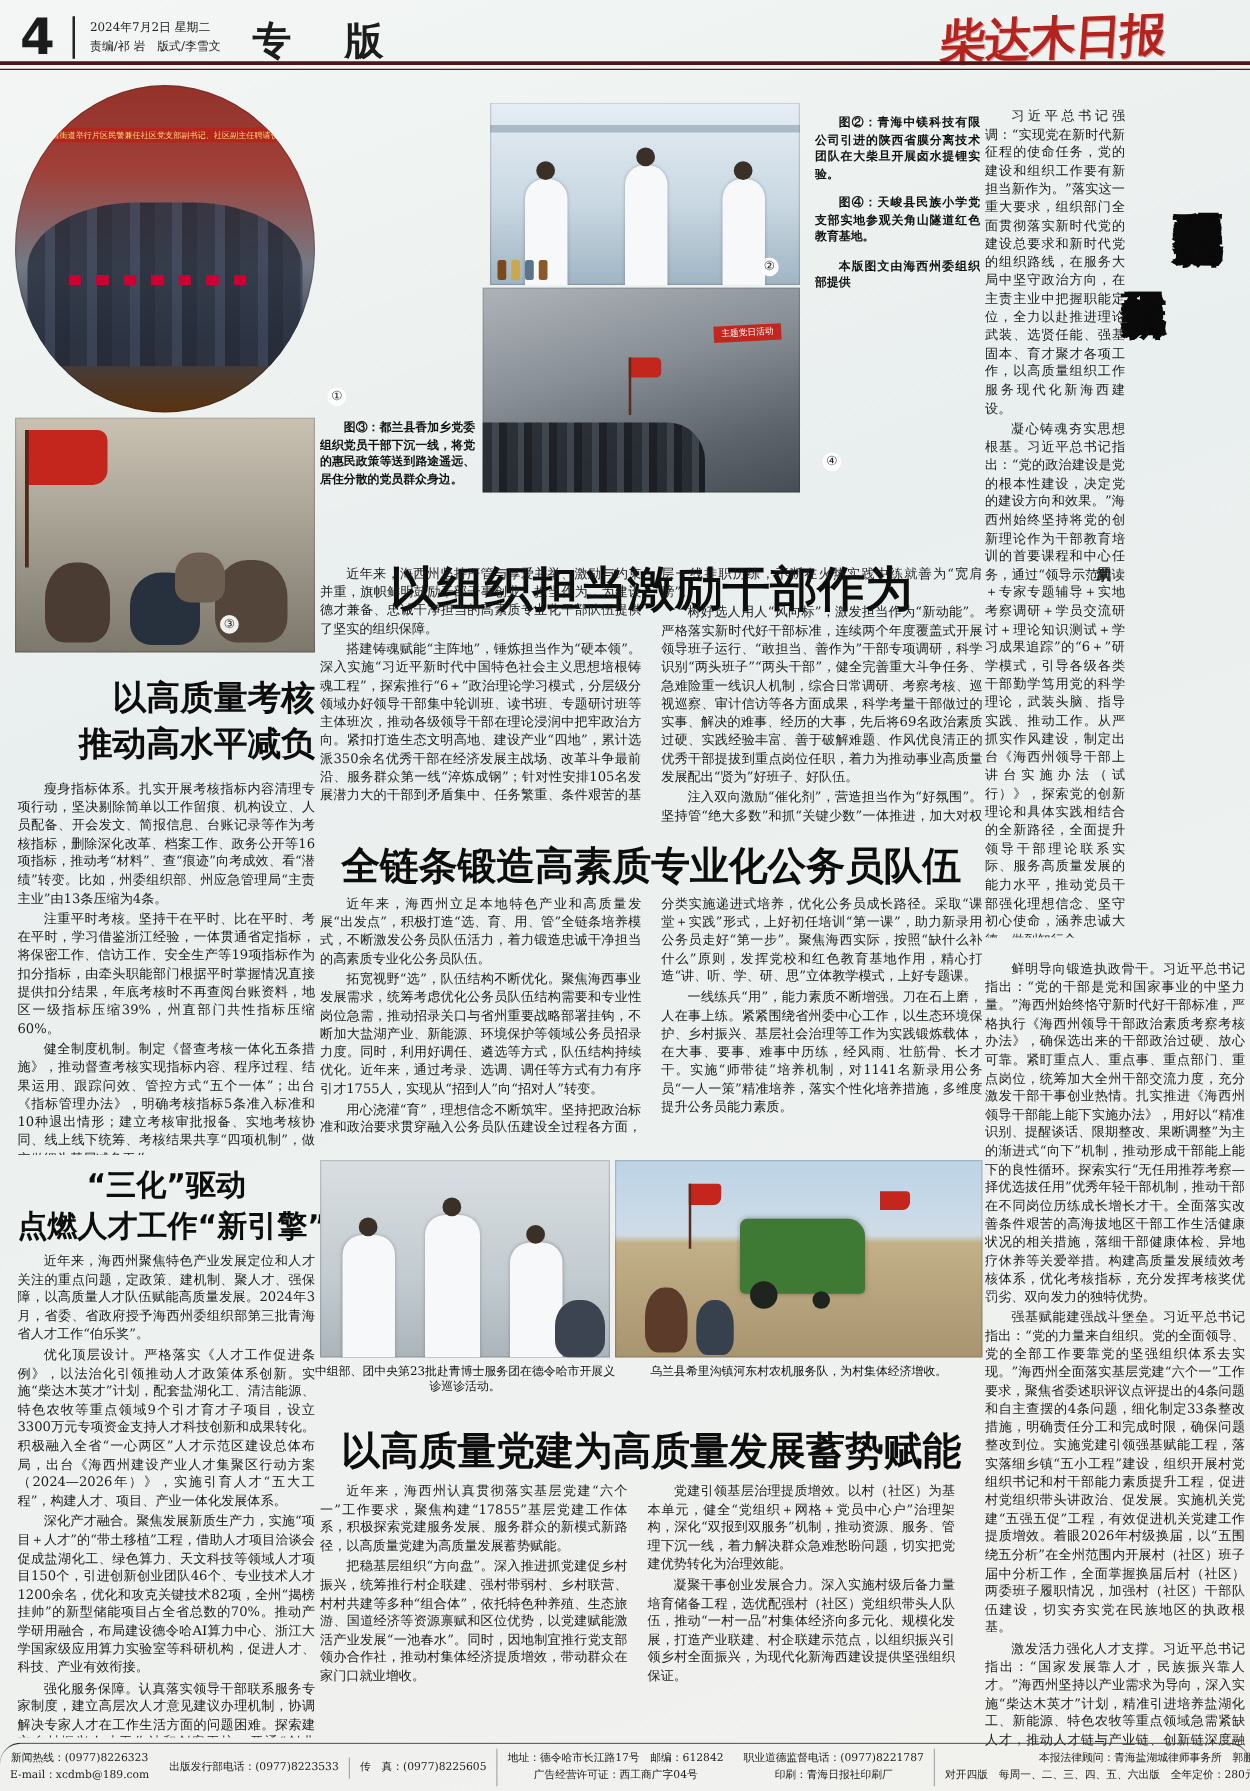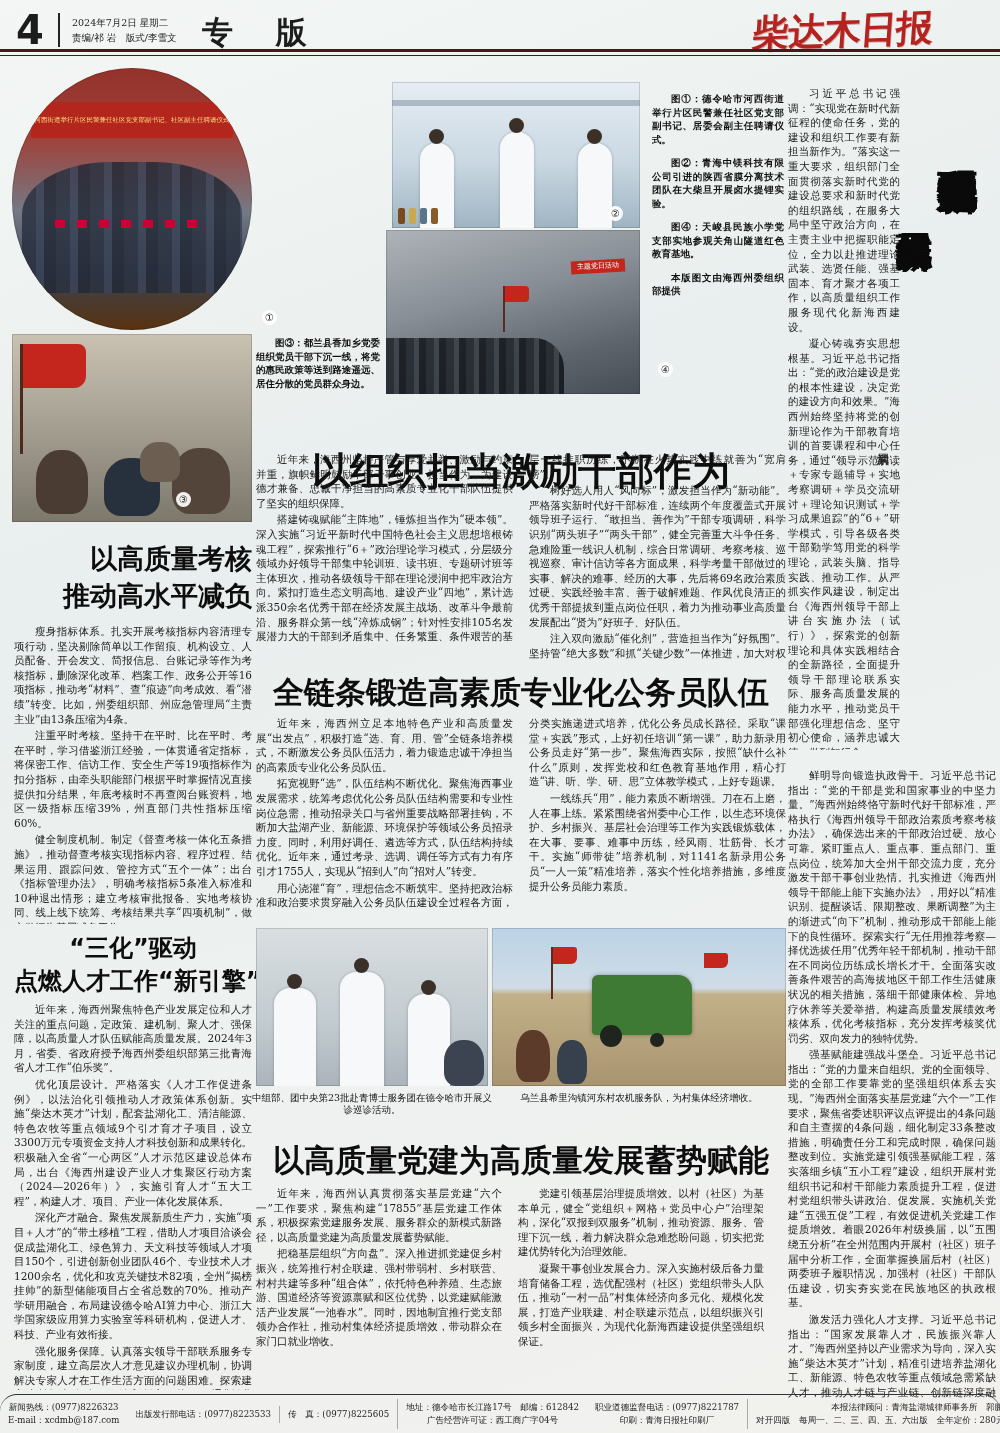--- a/index.html
+++ b/index.html
@@ -32,21 +32,21 @@
         font-weight:900;color:#0a0a0a;white-space:nowrap;}
   .byline-v{writing-mode:vertical-rl;text-orientation:upright;font-size:12px;color:#222;}
   
   .footer{border-top:1px solid #333;display:flex;align-items:center;font-size:8.6px;line-height:13px;color:#222;}
   .fgroup{padding:2px 8px;text-align:center;white-space:nowrap;}
   .fgroup + .fgroup{border-left:1px solid #aaa;}
   .fgroup.nosep{border-left:none;}
   
   .ph-oval{border-radius:50%;background:linear-gradient(180deg,#93322b 0%,#a04038 26%,#747a85 55%,#3c4250 78%,#59320f 100%);}
   .ph-banner{position:absolute;left:8%;right:8%;top:13%;background:#b3261e;color:#ffd97a;
-             font-size:6.5px;line-height:8px;text-align:center;padding:14px 2px;overflow:hidden;white-space:nowrap;}
+             font-size:6.5px;line-height:8px;text-align:center;padding:2px 2px;overflow:hidden;white-space:nowrap;}
   .ph-people{position:absolute;left:4%;right:4%;top:36%;height:50%;
              background:repeating-linear-gradient(90deg,#2a3140 0 14px,#394357 14px 22px,#232936 22px 34px);
              border-radius:40% 40% 0 0;opacity:.85;}
   .ph-certs{position:absolute;left:18%;right:18%;top:58%;height:8px;
             background:repeating-linear-gradient(90deg,#c03 0 10px,transparent 10px 22px);}
   .ph-lab{background:linear-gradient(180deg,#e6edf4 0%,#c9d8e2 55%,#9fb4c2 100%);}
   .ph-shelf{position:absolute;left:0;right:0;top:12%;height:6px;background:rgba(120,140,160,.5);}
   .fig-coat{position:absolute;bottom:0;width:34px;height:58%;background:#f6f8fa;border-radius:16px 16px 0 0;box-shadow:0 0 3px rgba(0,0,0,.25);}
   .fig-head{position:absolute;top:-14px;left:9px;width:15px;height:15px;border-radius:50%;background:#3a3027;}
   .ph-bottles{position:absolute;bottom:4px;left:6px;display:flex;gap:4px;}
@@ -123,21 +123,20 @@
     <div class="blob" style="left:160px;bottom:8px;width:58px;height:66px;background:#53453a;"></div>
     <div class="blob" style="left:128px;bottom:40px;width:40px;height:40px;background:#6c5f52;"></div>
   </div>
   <div class="badge" style="left:176px;top:492px;">③</div>
 
   <div class="abs cap" style="left:256px;top:336px;width:124px;height:84px;overflow:hidden;">
     <p>图③：都兰县香加乡党委组织党员干部下沉一线，将党的惠民政策等送到路途遥远、居住分散的党员群众身边。</p>
   </div>
 
   <div class="abs cap" style="left:652px;top:92px;width:132px;height:284px;overflow:hidden;">
-    <p>图①：德令哈市河西街道举行片区民警兼任社区党支部副书记、居委会副主任聘请仪式。</p>
     <p>图②：青海中镁科技有限公司引进的陕西省膜分离技术团队在大柴旦开展卤水提锂实验。</p>
     <p>图④：天峻县民族小学党支部实地参观关角山隧道红色教育基地。</p>
     <p>本版图文由海西州委组织部提供</p>
   </div>
 
   <div class="abs art-title" style="left:256px;top:398px;width:530px;font-size:38px;margin-top:48px;">以组织担当激励干部作为</div>
   <div class="abs body-txt twocol" style="left:256px;top:452px;width:530px;height:214px;">
       <p>近年来，海西州坚持严管与厚爱并举、激励与约束并重，旗帜鲜明鼓励干部干事创业、担当作为，为建设德才兼备、忠诚干净担当的高素质专业化干部队伍提供了坚实的组织保障。</p>
       <p>搭建铸魂赋能“主阵地”，锤炼担当作为“硬本领”。深入实施“习近平新时代中国特色社会主义思想培根铸魂工程”，探索推行“6＋”政治理论学习模式，分层级分领域办好领导干部集中轮训班、读书班、专题研讨班等主体班次，推动各级领导干部在理论浸润中把牢政治方向。紧扣打造生态文明高地、建设产业“四地”，累计选派350余名优秀干部在经济发展主战场、改革斗争最前沿、服务群众第一线“淬炼成钢”；针对性安排105名发展潜力大的干部到矛盾集中、任务繁重、条件艰苦的基层一线挂职历练，不断在火热实践中练就善为“宽肩膀”。</p>
       <p>树好选人用人“风向标”，激发担当作为“新动能”。严格落实新时代好干部标准，连续两个年度覆盖式开展领导班子运行、“敢担当、善作为”干部专项调研，科学识别“两头班子”“两头干部”，健全完善重大斗争任务、急难险重一线识人机制，综合日常调研、考察考核、巡视巡察、审计信访等各方面成果，科学考量干部做过的实事、解决的难事、经历的大事，先后将69名政治素质过硬、实践经验丰富、善于破解难题、作风优良清正的优秀干部提拔到重点岗位任职，着力为推动事业高质量发展配出“贤为”好班子、好队伍。</p>
@@ -215,21 +214,21 @@
     </div>
   <div class="abs body-txt" style="left:788px;top:756px;width:208px;height:632px;margin-top:12px;">
       <p>鲜明导向锻造执政骨干。习近平总书记指出：“党的干部是党和国家事业的中坚力量。”海西州始终恪守新时代好干部标准，严格执行《海西州领导干部政治素质考察考核办法》，确保选出来的干部政治过硬、放心可靠。紧盯重点人、重点事、重点部门、重点岗位，统筹加大全州干部交流力度，充分激发干部干事创业热情。扎实推进《海西州领导干部能上能下实施办法》，用好以“精准识别、提醒谈话、限期整改、果断调整”为主的渐进式“向下”机制，推动形成干部能上能下的良性循环。探索实行“无任用推荐考察—择优选拔任用”优秀年轻干部机制，推动干部在不同岗位历练成长增长才干。全面落实改善条件艰苦的高海拔地区干部工作生活健康状况的相关措施，落细干部健康体检、异地疗休养等关爱举措。构建高质量发展绩效考核体系，优化考核指标，充分发挥考核奖优罚劣、双向发力的独特优势。</p>
       <p>强基赋能建强战斗堡垒。习近平总书记指出：“党的力量来自组织。党的全面领导、党的全部工作要靠党的坚强组织体系去实现。”海西州全面落实基层党建“六个一”工作要求，聚焦省委述职评议点评提出的4条问题和自主查摆的4条问题，细化制定33条整改措施，明确责任分工和完成时限，确保问题整改到位。实施党建引领强基赋能工程，落实落细乡镇“五小工程”建设，组织开展村党组织书记和村干部能力素质提升工程，促进村党组织带头讲政治、促发展。实施机关党建“五强五促”工程，有效促进机关党建工作提质增效。着眼2026年村级换届，以“五围绕五分析”在全州范围内开展村（社区）班子届中分析工作，全面掌握换届后村（社区）两委班子履职情况，加强村（社区）干部队伍建设，切实夯实党在民族地区的执政根基。</p>
       <p>激发活力强化人才支撑。习近平总书记指出：“国家发展靠人才，民族振兴靠人才。”海西州坚持以产业需求为导向，深入实施“柴达木英才”计划，精准引进培养盐湖化工、新能源、特色农牧等重点领域急需紧缺人才，推动人才链与产业链、创新链深度融合，持续优化人才发展生态，激励广大人才在现代化新海西建设的火热实践中建功立业，为奋力谱写中国式现代化海西篇章提供坚强组织保证。</p>
     </div>
 
   <div class="abs footer" style="left:0;top:1394px;width:1000px;height:38px;border-radius:17px;">
     <div class="fgroup nosep" style="width:170px;">
       <div>新闻热线：(0977)8226323</div>
-      <div>E-mail：xcdmb@187.com</div>
+      <div>E-mail：xcdmb@189.com</div>
     </div>
     <div class="fgroup nosep" style="width:180px;">
       <div>出版发行部电话：(0977)8223533</div>
     </div>
     <div class="fgroup" style="width:150px;">
       <div>传　真：(0977)8225605</div>
     </div>
     <div class="fgroup" style="width:220px;">
       <div>地址：德令哈市长江路17号　邮编：612842</div>
       <div>广告经营许可证：西工商广字04号</div>

